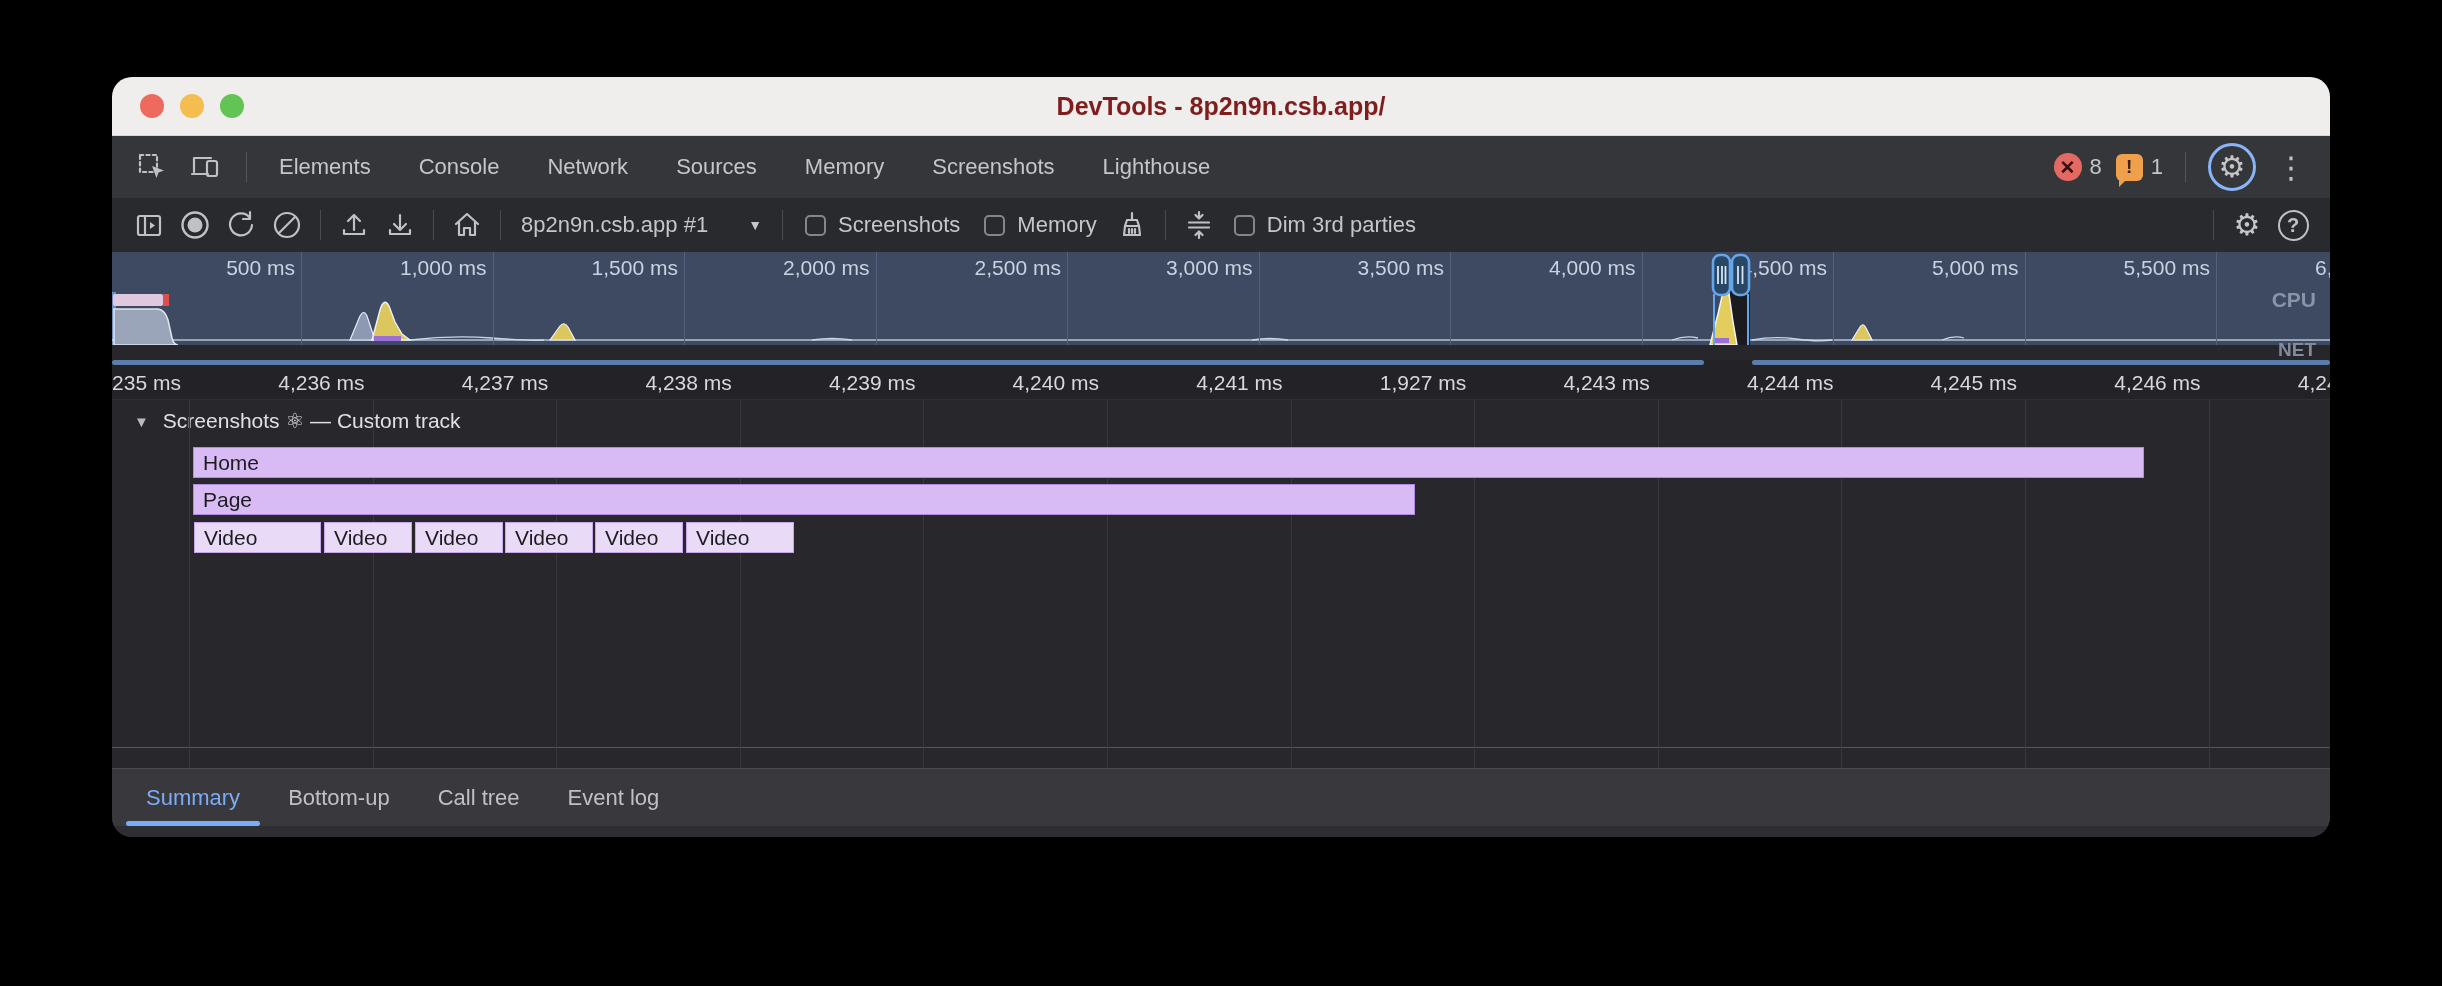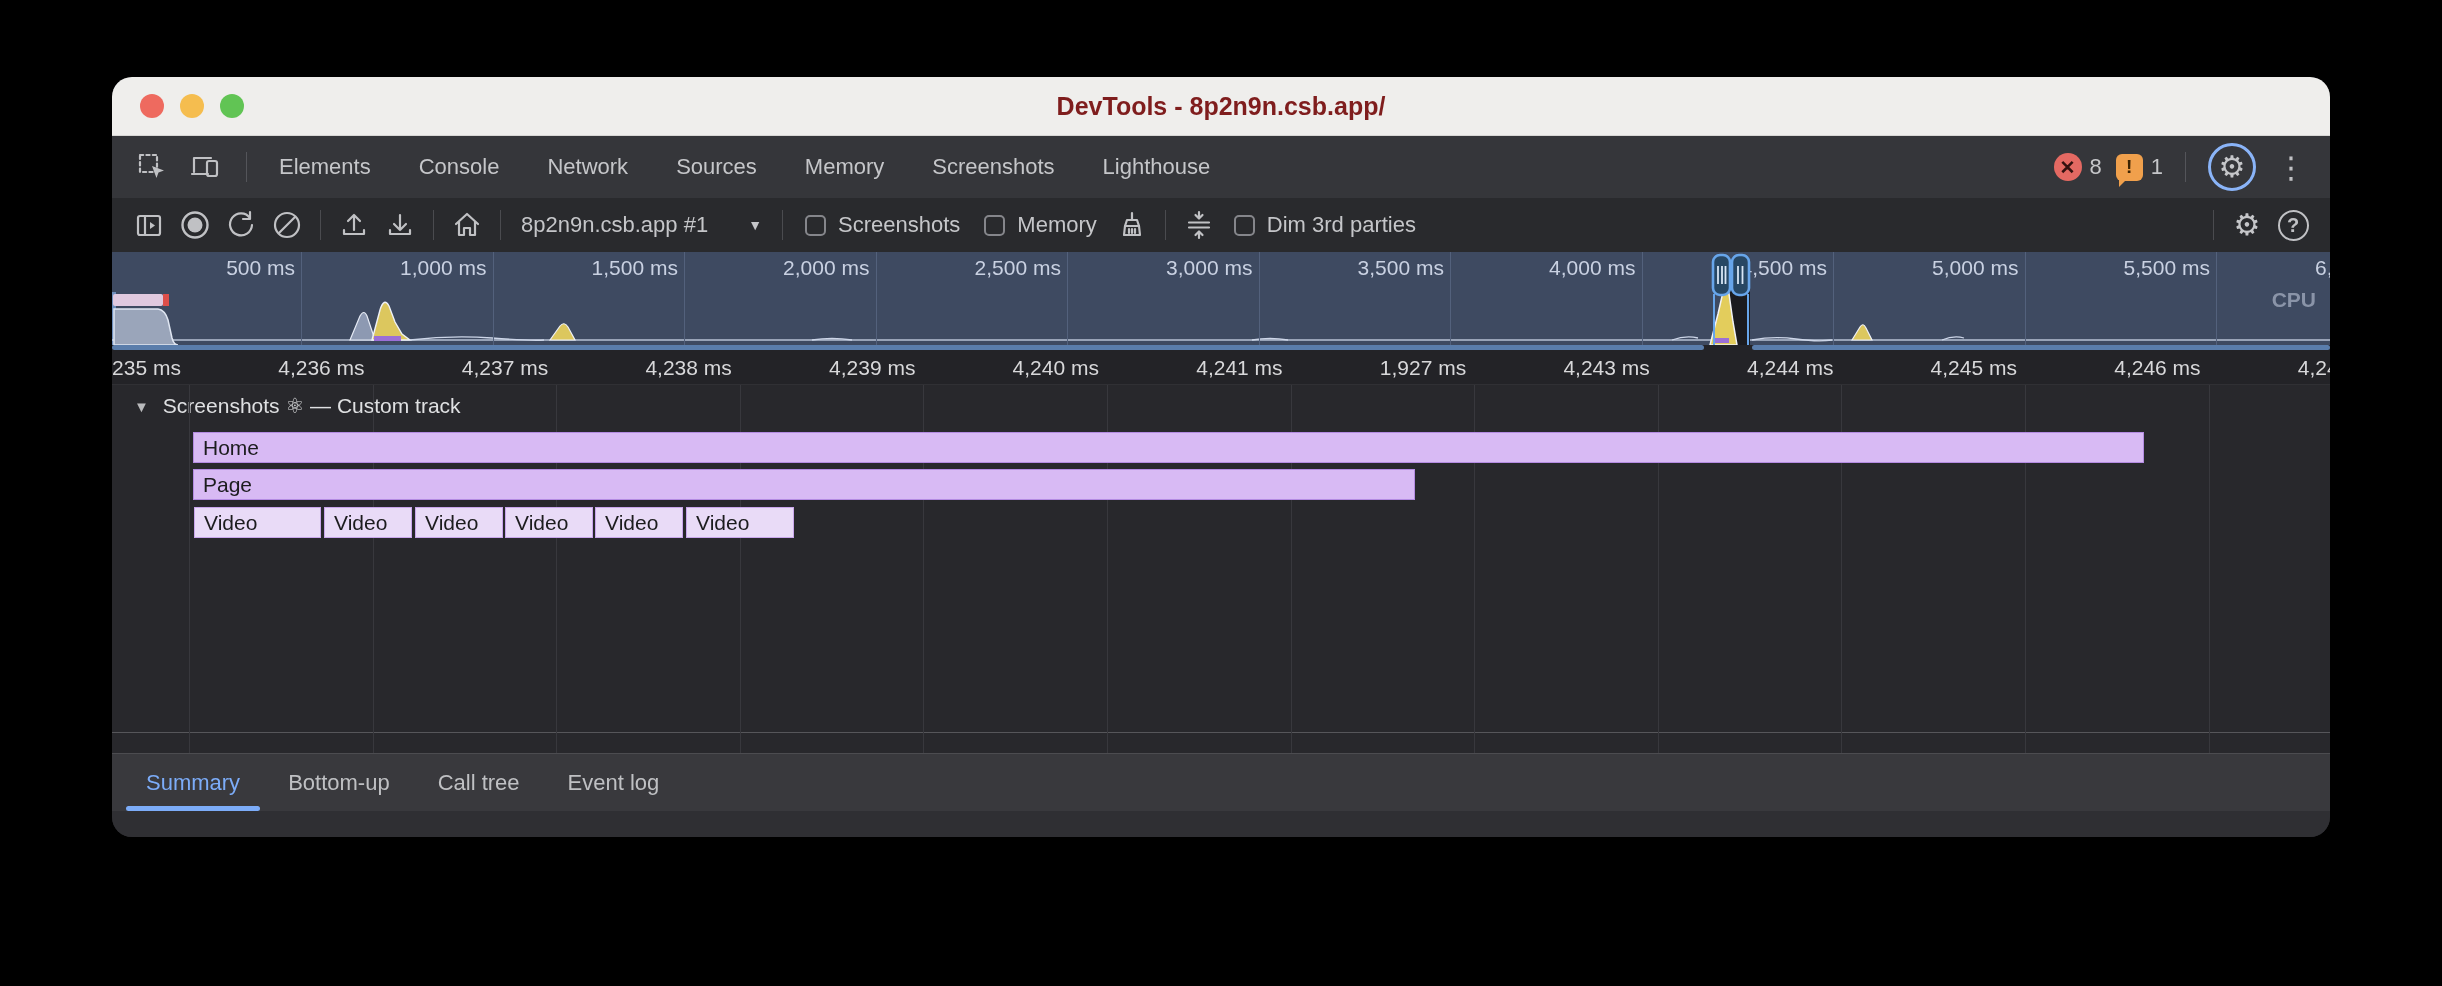--- a/index.html
+++ b/index.html
@@ -316,20 +316,23 @@
         <rect x="1601" y="3" width="17" height="40" rx="7" fill="#274764" stroke="#67a5ea" stroke-width="2.6"></rect>
         <path d="M1606 14 v18 M1610 14 v18 M1613.5 14 v18" stroke="#d8e6f6" stroke-width="1.8"></path>
       </g>
       <g>
         <rect x="1620" y="3" width="17" height="40" rx="7" fill="#274764" stroke="#67a5ea" stroke-width="2.6"></rect>
         <path d="M1626 14 v18 M1630.5 14 v18" stroke="#d8e6f6" stroke-width="1.8"></path>
       </g>
     </svg>
     <div class="ov-cpu">CPU</div>
   </div>
+  <div class="netstrip">
+    <div class="ov-net">NET</div>
+  </div>
   <div class="scrollstrip">
     <div class="scroll-thumb" style="left:0;width:1592px;"></div>
     <div class="scroll-thumb" style="left:1640px;width:578px;"></div>
   </div>
 
   <div class="ruler" id="ruler">
       <div class="ms-label" style="right: 2149px;">4,235 ms</div>
       <div class="ms-label" style="right: 1965.4px;">4,236 ms</div>
       <div class="ms-label" style="right: 1781.8px;">4,237 ms</div>
       <div class="ms-label" style="right: 1598.2px;">4,238 ms</div>

